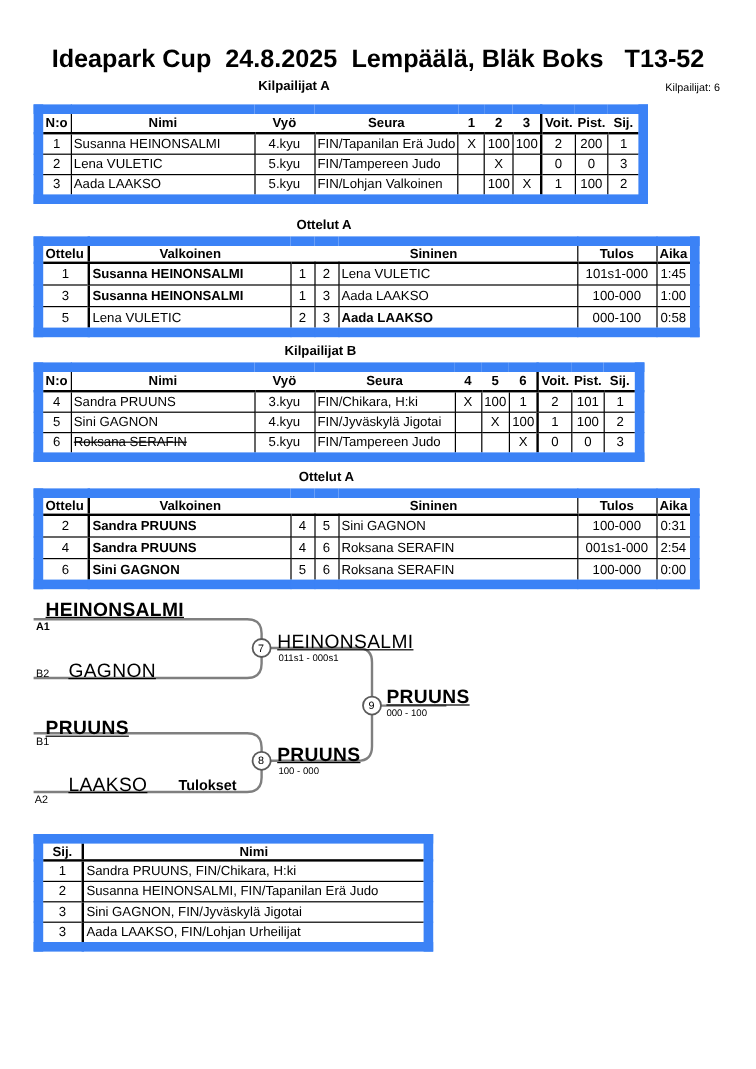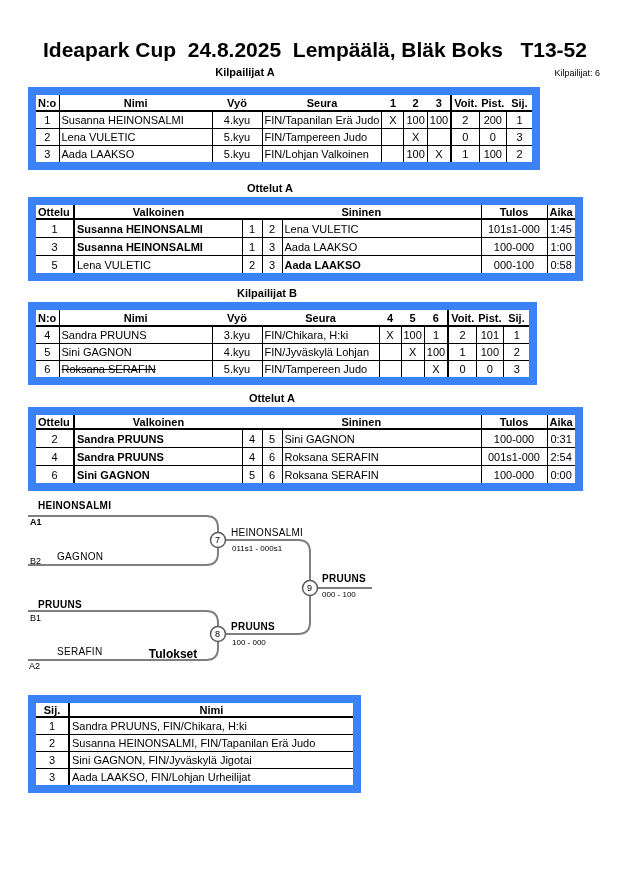--- a/index.html
+++ b/index.html
@@ -30,21 +30,21 @@
   }
   .pool th { height:15px; }  .pool td { height:16px; }
   .match th { height:13px; } .match td { height:17px; }
   .res th  { height:13px; }  .res td  { height:16px; }
   .c { text-align:center; }
   .l { text-align:left; padding-left:6px; }
   .bL2 { border-left:2px solid #000 !important; }
   .bL1 { border-left:1px solid #000 !important; }
   .b { font-weight:bold; }
   .strike { text-decoration:line-through; }
-  .bk   { position:absolute; font-size:10px; letter-spacing:0.3px; white-space:nowrap; }
+  .bk   { position:absolute; font-size:16px; letter-spacing:0.3px; white-space:nowrap;text-decoration:underline; }
   .bk.b { font-weight:bold; }
   .seed  { position:absolute; font-size:9px; }
   .score { position:absolute; font-size:8px; white-space:nowrap; }
   .mnum  { position:absolute; width:15px; height:15px; font-size:9px;
            text-align:center; line-height:15px; }
 </style>
 </head>
 <body>
 
 <div class="main-title">Ideapark Cup  24.8.2025  Lempäälä, Bläk Boks   T13-52</div>
@@ -212,21 +212,21 @@
         <td class="c">100</td>
         <td class="c">1</td>
         <td class="c bL2">2</td>
         <td class="c">101</td>
         <td class="c">1</td>
       </tr>
       <tr>
         <td class="c">5</td>
         <td class="l">Sini GAGNON</td>
         <td class="c">4.kyu</td>
-        <td class="l">FIN/Jyväskylä Lohjan</td>
+        <td class="l">FIN/Jyväskylä Jigotai</td>
         <td class="c"></td>
         <td class="c">X</td>
         <td class="c">100</td>
         <td class="c bL2">1</td>
         <td class="c">100</td>
         <td class="c">2</td>
       </tr>
       <tr>
         <td class="c">6</td>
         <td class="l strike">Roksana SERAFIN</td>
@@ -318,21 +318,21 @@
 <div class="mnum" style="left:210px; top:533px;">7</div>
 <div class="bk" style="left:231px; top:527px;">HEINONSALMI</div>
 <div class="score" style="left:232px; top:544px;">011s1 - 000s1</div>
 
 <div class="mnum" style="left:302px; top:581px;">9</div>
 <div class="bk b" style="left:322px; top:573px;">PRUUNS</div>
 <div class="score" style="left:322px; top:590px;">000 - 100</div>
 
 <div class="bk b" style="left:38px; top:599px;">PRUUNS</div>
 <div class="seed" style="left:30px; top:613px;">B1</div>
-<div class="bk" style="left:57px; top:646px;">SERAFIN</div>
+<div class="bk" style="left:57px; top:646px;">LAAKSO</div>
 <div class="seed" style="left:29px; top:661px;">A2</div>
 
 <div class="mnum" style="left:210px; top:627px;">8</div>
 <div class="bk b" style="left:231px; top:621px;">PRUUNS</div>
 <div class="score" style="left:232px; top:638px;">100 - 000</div>
 
 <div class="section-title" style="left:173px; top:647px; font-size:12px;">Tulokset</div>
 <div class="abs" style="left:28px; top:695px;">
   <table class="grid res">
     <colgroup>

